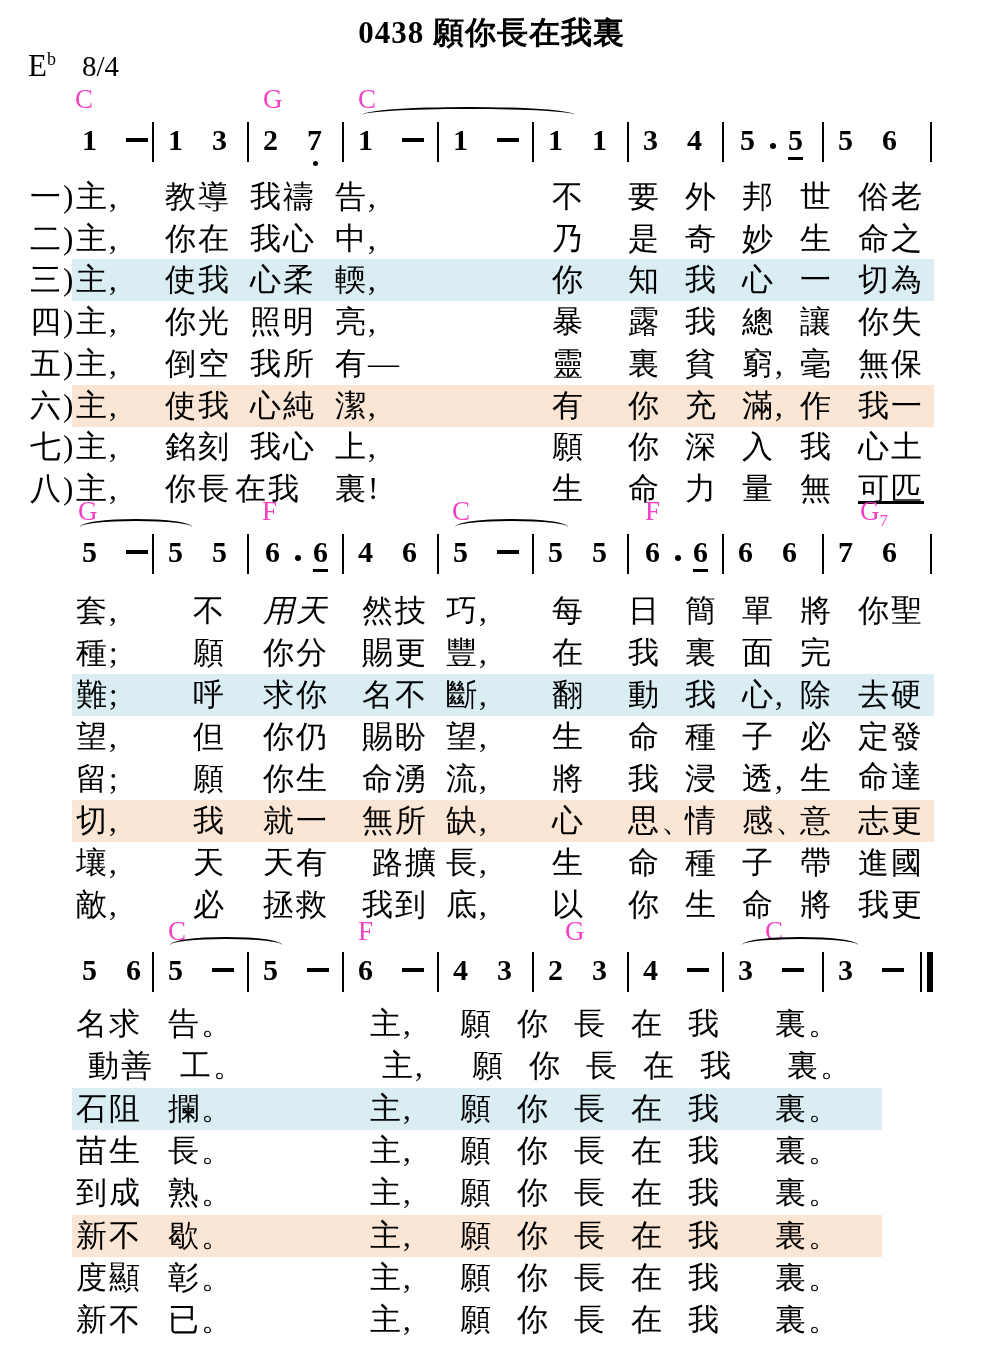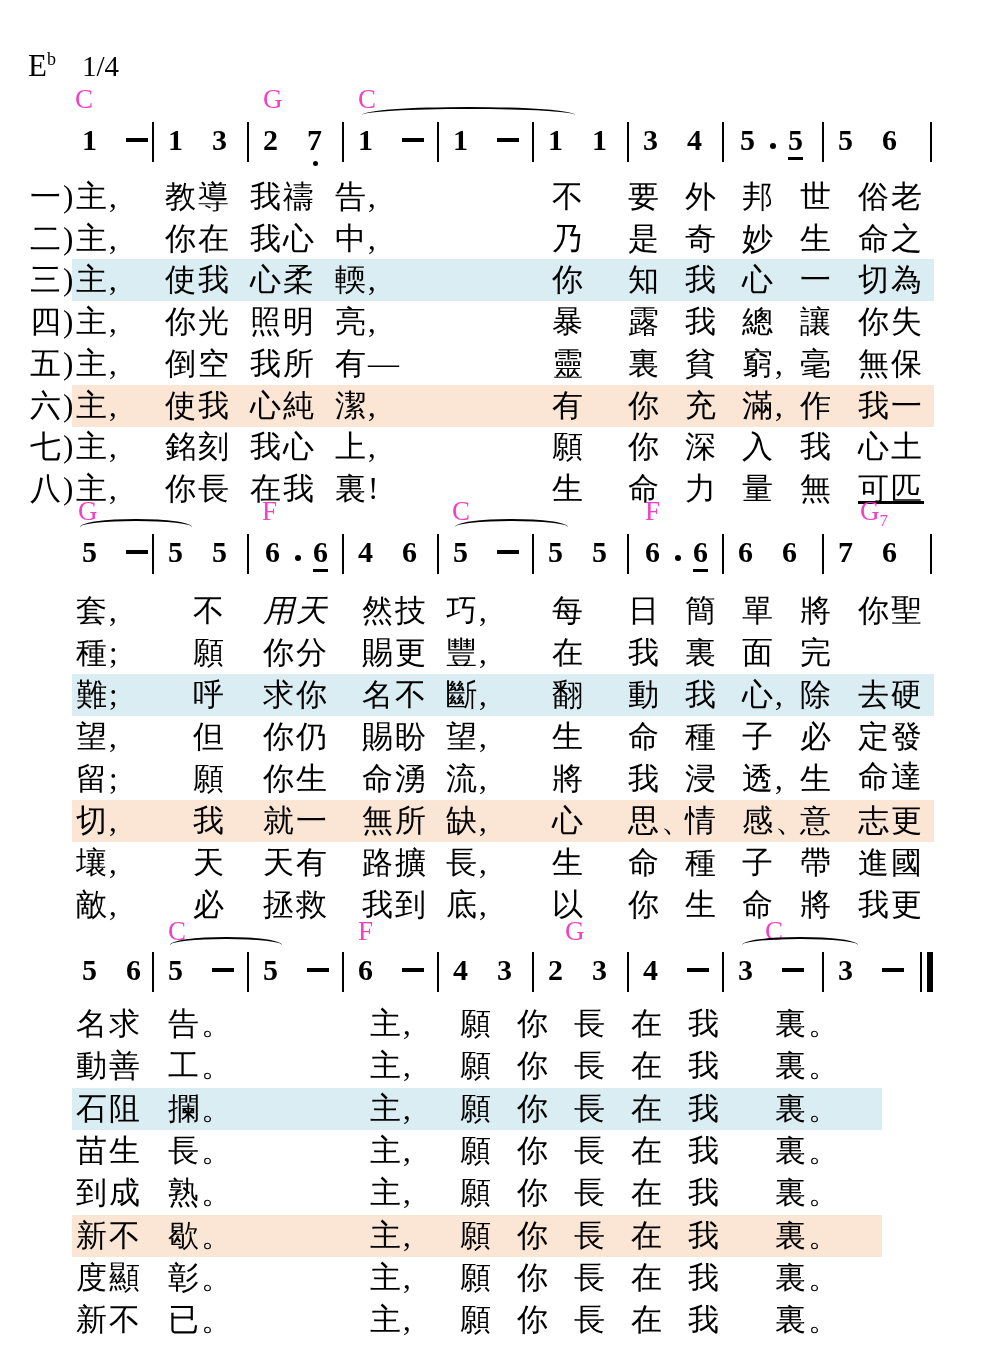--- a/index.html
+++ b/index.html
@@ -23,21 +23,22 @@
   .slur{position:absolute;height:14px;border-top:2.5px solid #000;
         border-radius:55% 55% 0 0;}
   .lyric-cell{position:absolute;font-size:31px;line-height:42px;white-space:nowrap;
               letter-spacing:2px;}
   .hl{position:absolute;height:42px;}
 </style>
 </head>
 <body>
 
 <div id="page">
-  <div class="keysig"><span>E</span><sup>b</sup><span class="time">1/4</span></div>
+  <div class="title">0438 願你長在我裏</div>
+  <div class="keysig"><span>E</span><sup>b</sup><span class="time">8/4</span></div>
   <div id="music">
       <div class="chord" style="left: 75px; top: 86px; color: rgb(244, 63, 197);">C</div>
       <div class="chord" style="left: 263px; top: 86px; color: rgb(244, 63, 197);">G</div>
       <div class="chord" style="left: 358px; top: 86px; color: rgb(244, 63, 197);">C</div>
       <div class="bar" style="left: 152px; top: 122px;"></div>
       <div class="bar" style="left: 247px; top: 122px;"></div>
       <div class="bar" style="left: 342px; top: 122px;"></div>
       <div class="bar" style="left: 437px; top: 122px;"></div>
       <div class="bar" style="left: 532px; top: 122px;"></div>
       <div class="bar" style="left: 627px; top: 122px;"></div>
@@ -155,21 +156,21 @@
         <div class="lyric-cell" style="left: 628px; top: 0px;">你</div>
         <div class="lyric-cell" style="left: 685px; top: 0px;">深</div>
         <div class="lyric-cell" style="left: 742px; top: 0px;">入</div>
         <div class="lyric-cell" style="left: 800px; top: 0px;">我</div>
         <div class="lyric-cell" style="left: 858px; top: 0px;">心土</div>
       </div>
       <div class="lyric-row" style="position: absolute; left: 0px; top: 467.9px; width: 983px; height: 42px;">
         <div class="lyric-cell" style="left: 30px; top: 0px;">八)</div>
         <div class="lyric-cell" style="left: 76px; top: 0px;">主,</div>
         <div class="lyric-cell" style="left: 165px; top: 0px;">你長</div>
-        <div class="lyric-cell" style="left: 250px; top: 0px;">在我</div>
+        <div class="lyric-cell" style="left: 235px; top: 0px;">在我</div>
         <div class="lyric-cell" style="left: 335px; top: 0px;">裏!</div>
         <div class="lyric-cell" style="left: 552px; top: 0px;">生</div>
         <div class="lyric-cell" style="left: 628px; top: 0px;">命</div>
         <div class="lyric-cell" style="left: 685px; top: 0px;">力</div>
         <div class="lyric-cell" style="left: 742px; top: 0px;">量</div>
         <div class="lyric-cell" style="left: 800px; top: 0px;">無</div>
         <div class="lyric-cell" style="left: 858px; top: 0px; text-decoration: underline;">可匹</div>
       </div>
       <div class="chord" style="left: 78px; top: 498px; color: rgb(244, 63, 197);">G</div>
       <div class="chord" style="left: 262px; top: 498px; color: rgb(244, 63, 197);">F</div>
@@ -284,21 +285,21 @@
         <div class="lyric-cell" style="left: 628px; top: 0px;">思、</div>
         <div class="lyric-cell" style="left: 685px; top: 0px;">情</div>
         <div class="lyric-cell" style="left: 742px; top: 0px;">感、</div>
         <div class="lyric-cell" style="left: 800px; top: 0px;">意</div>
         <div class="lyric-cell" style="left: 858px; top: 0px;">志更</div>
       </div>
       <div class="lyric-row" style="position: absolute; left: 0px; top: 842px; width: 983px; height: 42px;">
         <div class="lyric-cell" style="left: 76px; top: 0px;">壤,</div>
         <div class="lyric-cell" style="left: 193px; top: 0px;">天</div>
         <div class="lyric-cell" style="left: 263px; top: 0px;">天有</div>
-        <div class="lyric-cell" style="left: 362px; top: 0px;">路擴</div>
+        <div class="lyric-cell" style="left: 372px; top: 0px;">路擴</div>
         <div class="lyric-cell" style="left: 446px; top: 0px;">長,</div>
         <div class="lyric-cell" style="left: 552px; top: 0px;">生</div>
         <div class="lyric-cell" style="left: 628px; top: 0px;">命</div>
         <div class="lyric-cell" style="left: 685px; top: 0px;">種</div>
         <div class="lyric-cell" style="left: 742px; top: 0px;">子</div>
         <div class="lyric-cell" style="left: 800px; top: 0px;">帶</div>
         <div class="lyric-cell" style="left: 858px; top: 0px;">進國</div>
       </div>
       <div class="lyric-row" style="position: absolute; left: 0px; top: 884px; width: 983px; height: 42px;">
         <div class="lyric-cell" style="left: 76px; top: 0px;">敵,</div>
@@ -351,21 +352,21 @@
         <div class="lyric-cell" style="left: 76px; top: 0px;">名求</div>
         <div class="lyric-cell" style="left: 168px; top: 0px;">告。</div>
         <div class="lyric-cell" style="left: 370px; top: 0px;">主,</div>
         <div class="lyric-cell" style="left: 460px; top: 0px;">願</div>
         <div class="lyric-cell" style="left: 517px; top: 0px;">你</div>
         <div class="lyric-cell" style="left: 574px; top: 0px;">長</div>
         <div class="lyric-cell" style="left: 631px; top: 0px;">在</div>
         <div class="lyric-cell" style="left: 688px; top: 0px;">我</div>
         <div class="lyric-cell" style="left: 775px; top: 0px;">裏。</div>
       </div>
-      <div class="lyric-row" style="position: absolute; left: 0px; top: 1045.3px; width: 908px; height: 42px;">
+      <div class="lyric-row" style="position: absolute; left: 12px; top: 1045.3px; width: 908px; height: 42px;">
         <div class="lyric-cell" style="left: 76px; top: 0px;">動善</div>
         <div class="lyric-cell" style="left: 168px; top: 0px;">工。</div>
         <div class="lyric-cell" style="left: 370px; top: 0px;">主,</div>
         <div class="lyric-cell" style="left: 460px; top: 0px;">願</div>
         <div class="lyric-cell" style="left: 517px; top: 0px;">你</div>
         <div class="lyric-cell" style="left: 574px; top: 0px;">長</div>
         <div class="lyric-cell" style="left: 631px; top: 0px;">在</div>
         <div class="lyric-cell" style="left: 688px; top: 0px;">我</div>
         <div class="lyric-cell" style="left: 775px; top: 0px;">裏。</div>
       </div>

